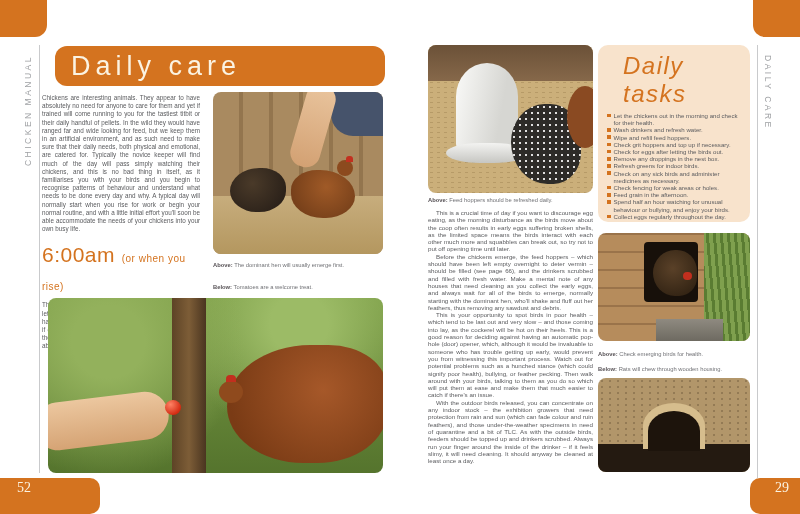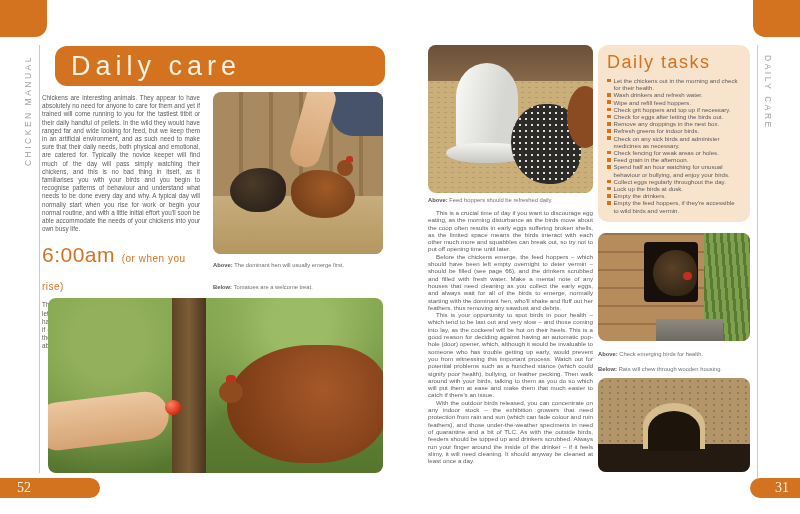--- a/index.html
+++ b/index.html
@@ -12,21 +12,21 @@
     --cream:#fbf3e2;
   }
   html,body{margin:0;padding:0;background:#fff;}
   #spread{position:relative;width:800px;height:514px;background:#ffffff;overflow:hidden;
           font-family:"Liberation Sans",sans-serif;}
 
   
   .corner-tab{position:absolute;top:0;width:47px;height:37px;background:var(--orange);}
   .ct-left{left:0;border-bottom-right-radius:12px;}
   .ct-right{right:0;border-bottom-left-radius:12px;}
-  .page-tab{position:absolute;top:478px;height:20px;background:var(--orange);
+  .page-tab{position:absolute;top:478px;height:36px;background:var(--orange);
             color:var(--cream);font-family:"Liberation Serif",serif;font-size:14px;
             line-height:20px;box-sizing:border-box;}
   .pt-left{left:0;width:100px;border-radius:0 10px 10px 0;padding-left:17px;}
   .pt-right{left:750px;width:50px;border-radius:10px 0 0 10px;text-align:right;padding-right:11px;}
 
   
   .rule{position:absolute;width:1px;background:var(--rule);}
   .rule-left{left:39px;top:45px;height:428px;}
   .rule-right{left:757px;top:45px;height:433px;}
   .side-label{position:absolute;color:var(--rail);font-size:8.5px;letter-spacing:2.5px;
@@ -51,21 +51,21 @@
 
   
   .col-mid{position:absolute;left:428px;top:45px;width:165px;}
   .col-mid .caption-flow{position:static;margin:4px 0 5px 0;font-size:5.8px;line-height:7px;color:var(--caption);}
   .col-mid p.body-text{font-size:6.2px;line-height:7.3px;text-indent:8px;}
 
   
   .tasks-panel{position:absolute;left:598px;top:45px;width:152px;height:177px;
                background:var(--peach);border-radius:10px;padding:7px 9px;box-sizing:border-box;
                overflow:hidden;}
-  .tasks-title{color:var(--orange);font-size:18px;letter-spacing:1.5px;margin:0 0 4px 0;font-weight:400;}
+  .tasks-title{color:var(--orange);font-size:24px;letter-spacing:1.5px;margin:0 0 4px 16px;font-weight:400;font-style:italic;}
   ul.tasks{list-style:none;margin:0;padding:0;font-size:6.1px;line-height:7.2px;color:var(--body);}
   ul.tasks li{display:flex;gap:3px;}
   ul.tasks .bullet{width:3.5px;height:3.5px;background:var(--orange);margin-top:1.8px;flex:0 0 auto;}
 
   
   .photo{position:absolute;border-radius:8px;overflow:hidden;}
   .photo *{position:absolute;}
 
   
   .p1{left:213px;top:92px;width:170px;height:162px;
@@ -288,15 +288,15 @@
     <b>Below:</b>
     <span>Rats will chew through wooden housing.</span>
   </p>
 
   <div class="photo p5">
     <div class="shadow"></div>
     <div class="rim"></div>
     <div class="hole"></div>
   </div>
 
-  <div class="page-tab pt-right">31</div>
+  <div class="page-tab pt-right">29</div>
 
 </div>
 
 </body></html>

